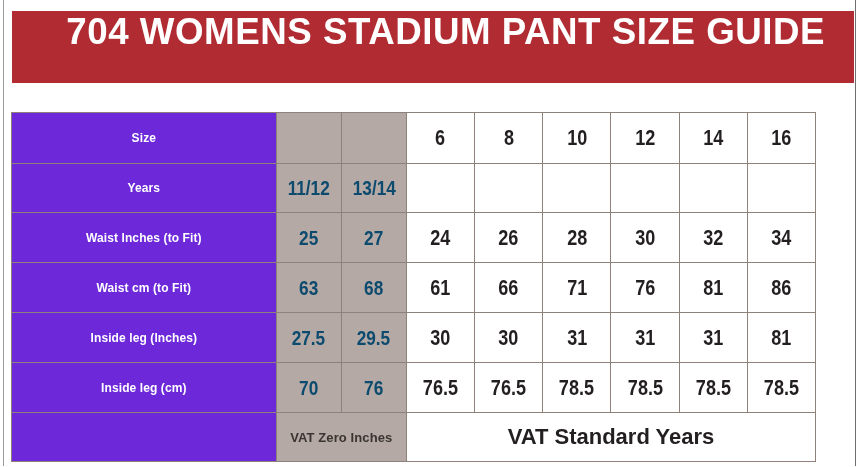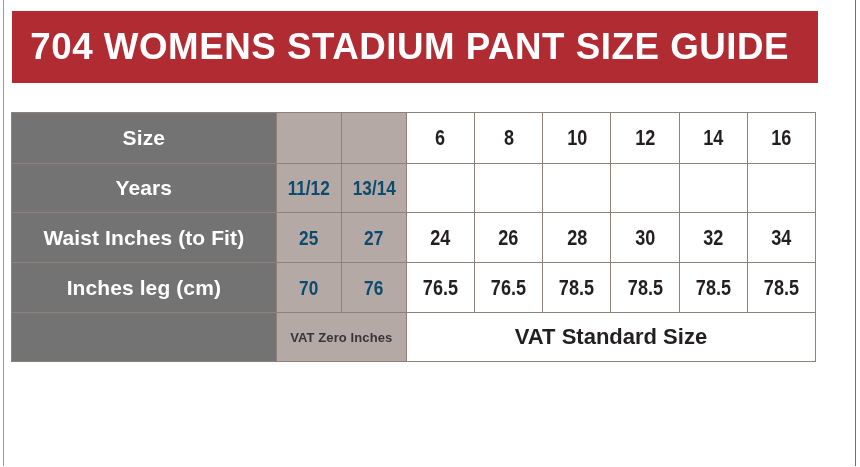--- a/index.html
+++ b/index.html
@@ -35,21 +35,22 @@
 
   
   #title-banner {
     position: absolute;
     left: 12px;
     top: 11px;
     width: 806px;
     height: 72px;
     background: #b12b32;
     display: flex;
-    align-items: center;
+    align-items: flex-start;
+    padding-left: 36px;
   }
   #title-text {
     color: #ffffff;
     font-size: 36px;
     font-weight: bold;
     letter-spacing: 0.5px;
     padding-left: 18px;
     white-space: nowrap;
     transform: scaleX(1.02);
     transform-origin: left center;
@@ -70,25 +71,25 @@
     border: 1px solid #8d8179;
     text-align: center;
     vertical-align: middle;
     font-weight: bold;
   }
   .col-label { width: 264px; }
   .col-taupe { width: 65px; }
   .col-size  { width: 68px; }
 
   td.label-cell {
-    background: #737373;
+    background: #6d28d9;
     color: #ffffff;
     text-align: left;
     padding-left: 12px;
-    font-size: 21px;
+    font-size: 12px;
     border-color: #6b6460;
     letter-spacing: 0.1px;
   }
   td.taupe-cell {
     background: #b4a9a5;
     color: #0c4a6e;
     font-size: 21px;
   }
   td.white-cell {
     background: #ffffff;
@@ -176,35 +177,57 @@
         <td class="taupe-cell"><span class="num">25</span></td>
         <td class="taupe-cell"><span class="num">27</span></td>
         <td class="white-cell"><span class="num">24</span></td>
         <td class="white-cell"><span class="num">26</span></td>
         <td class="white-cell"><span class="num">28</span></td>
         <td class="white-cell"><span class="num">30</span></td>
         <td class="white-cell"><span class="num">32</span></td>
         <td class="white-cell"><span class="num">34</span></td>
       </tr>
 
-
-
-      <tr class="row-h-normal">
-        <td class="label-cell">Inches leg (cm)</td>
+      <tr class="row-h-normal">
+        <td class="label-cell">Waist cm (to Fit)</td>
+        <td class="taupe-cell"><span class="num">63</span></td>
+        <td class="taupe-cell"><span class="num">68</span></td>
+        <td class="white-cell"><span class="num">61</span></td>
+        <td class="white-cell"><span class="num">66</span></td>
+        <td class="white-cell"><span class="num">71</span></td>
+        <td class="white-cell"><span class="num">76</span></td>
+        <td class="white-cell"><span class="num">81</span></td>
+        <td class="white-cell"><span class="num">86</span></td>
+      </tr>
+
+      <tr class="row-h-normal">
+        <td class="label-cell">Inside leg (Inches)</td>
+        <td class="taupe-cell"><span class="num">27.5</span></td>
+        <td class="taupe-cell"><span class="num">29.5</span></td>
+        <td class="white-cell"><span class="num">30</span></td>
+        <td class="white-cell"><span class="num">30</span></td>
+        <td class="white-cell"><span class="num">31</span></td>
+        <td class="white-cell"><span class="num">31</span></td>
+        <td class="white-cell"><span class="num">31</span></td>
+        <td class="white-cell"><span class="num">81</span></td>
+      </tr>
+
+      <tr class="row-h-normal">
+        <td class="label-cell">Inside leg (cm)</td>
         <td class="taupe-cell"><span class="num">70</span></td>
         <td class="taupe-cell"><span class="num">76</span></td>
         <td class="white-cell"><span class="num">76.5</span></td>
         <td class="white-cell"><span class="num">76.5</span></td>
         <td class="white-cell"><span class="num">78.5</span></td>
         <td class="white-cell"><span class="num">78.5</span></td>
         <td class="white-cell"><span class="num">78.5</span></td>
         <td class="white-cell"><span class="num">78.5</span></td>
       </tr>
 
       <tr class="row-h-vat">
         <td class="label-cell"></td>
         <td class="vat-zero" colspan="2">VAT Zero Inches</td>
-        <td class="vat-standard" colspan="6">VAT Standard Size</td>
+        <td class="vat-standard" colspan="6">VAT Standard Years</td>
       </tr>
     </tbody>
   </table>
 
 </div>
 
 </body></html>

